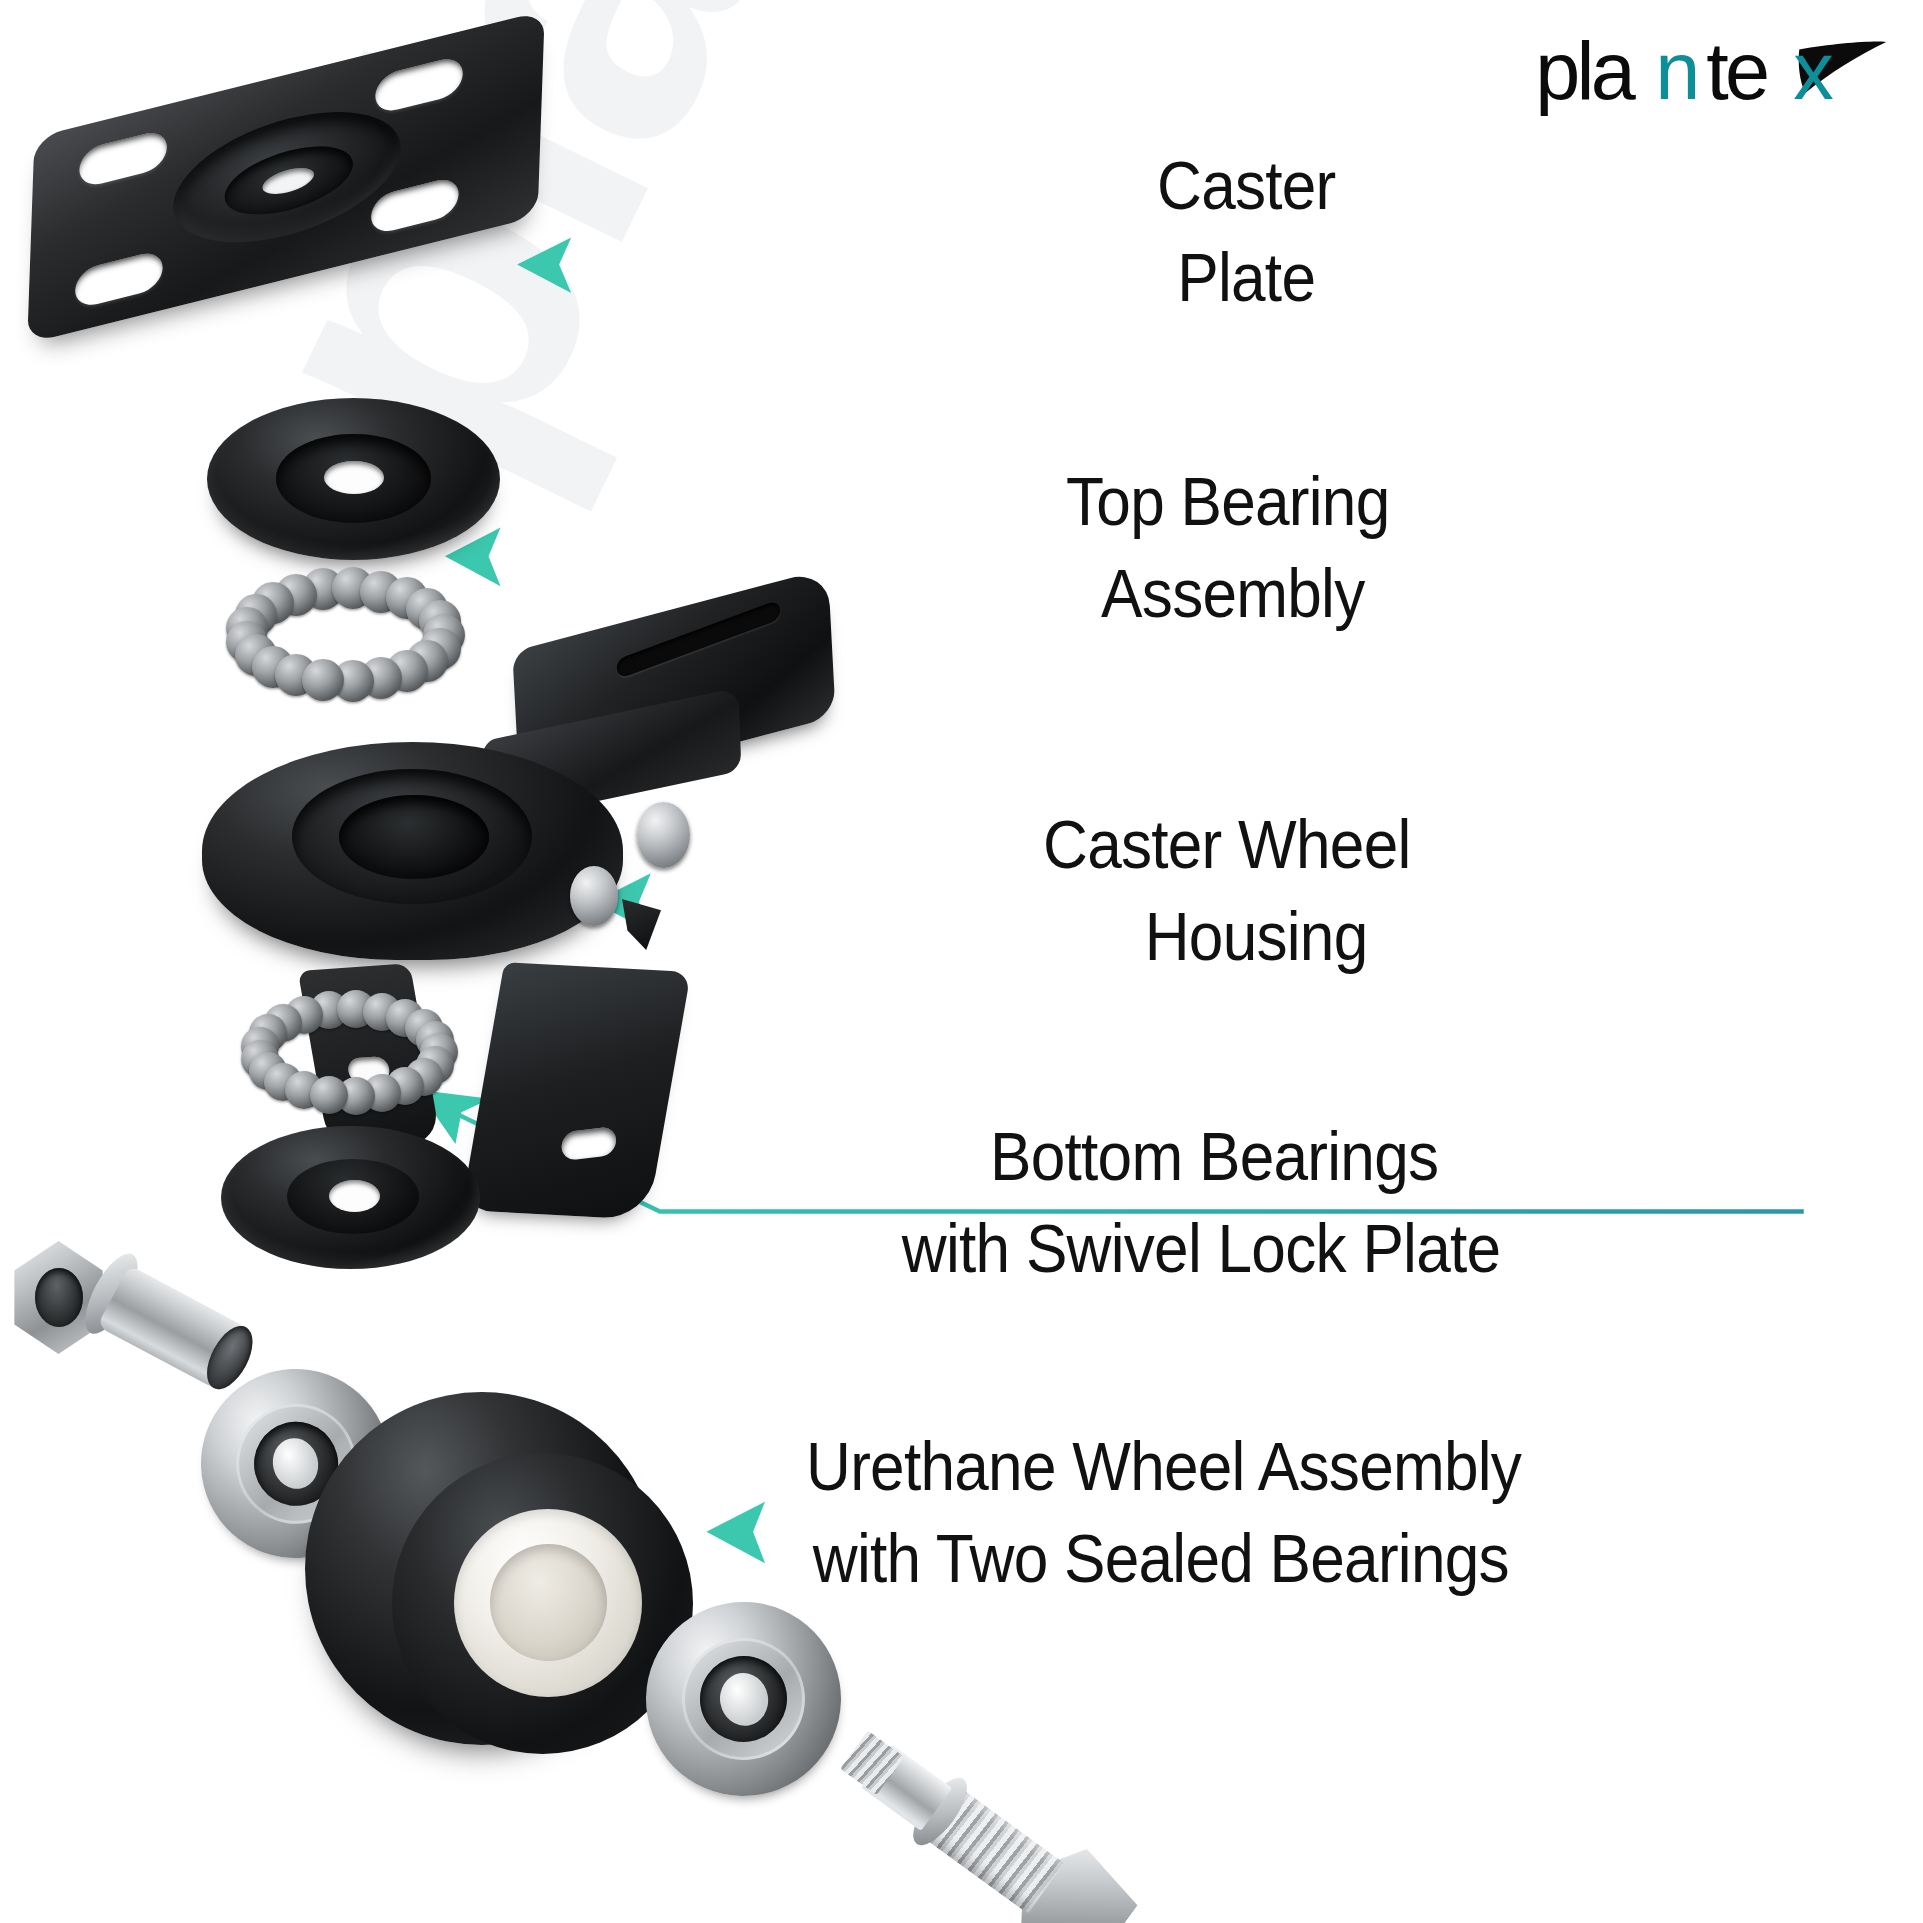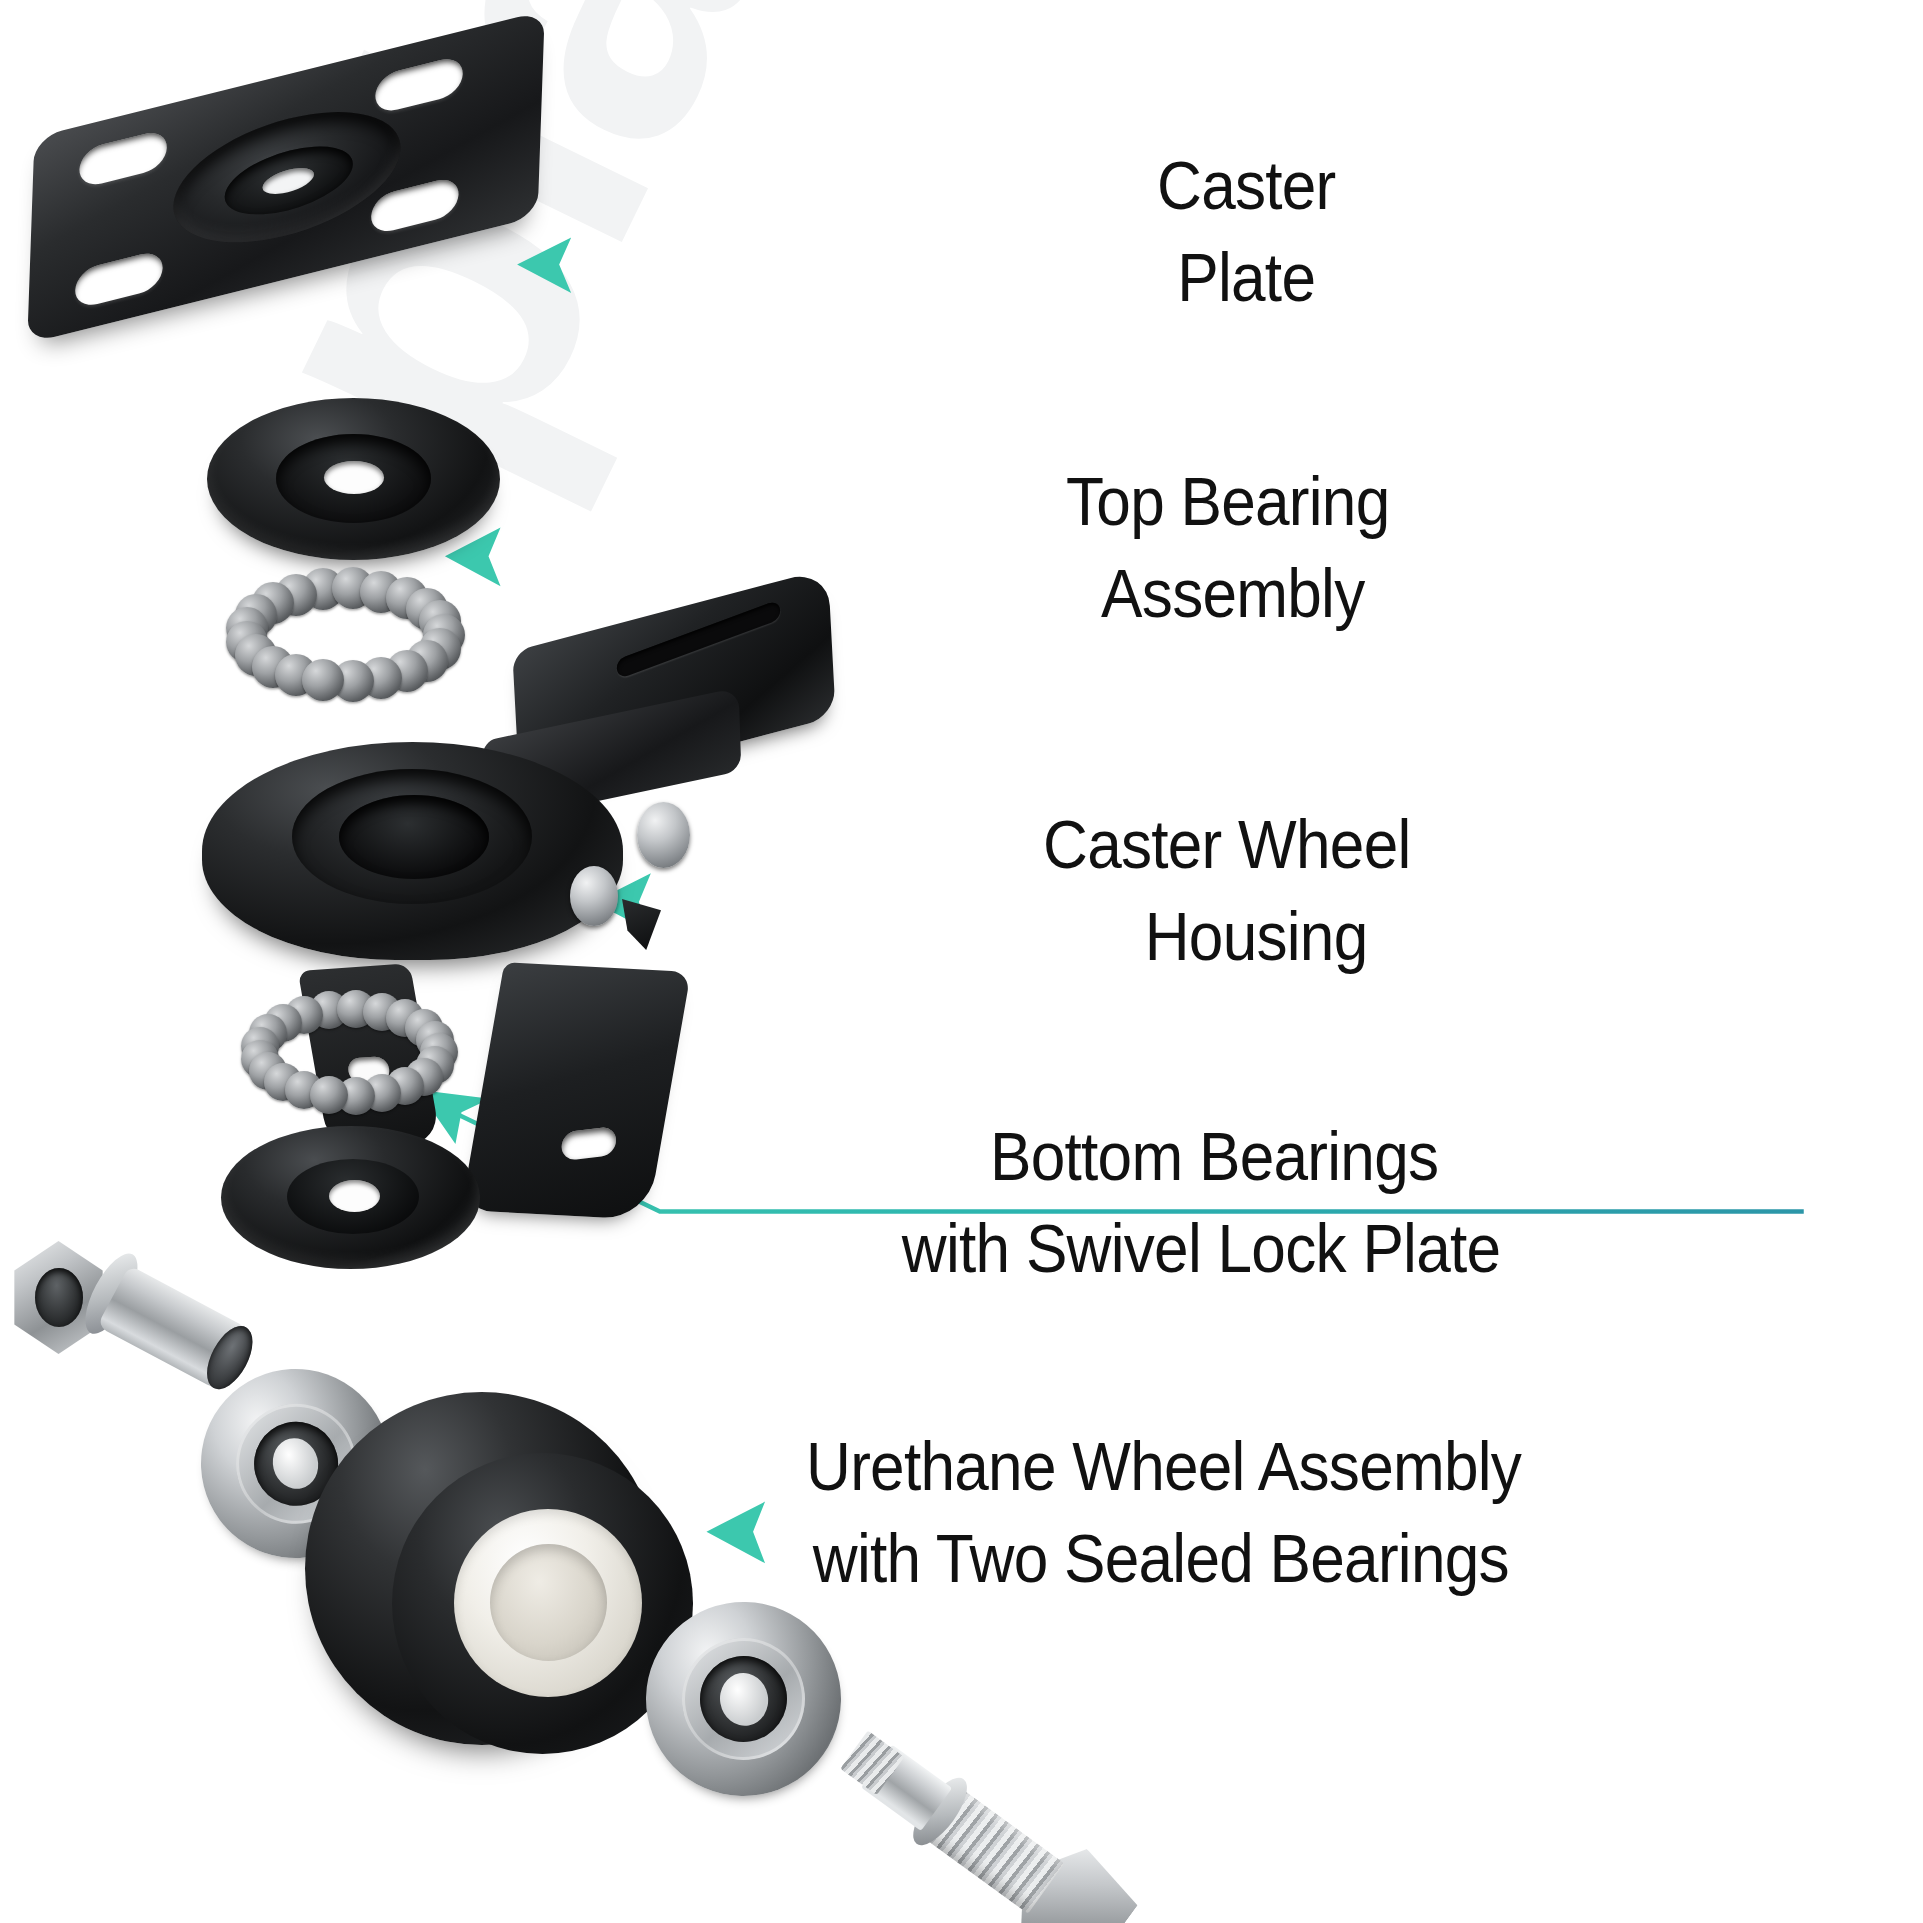--- a/index.html
+++ b/index.html
@@ -324,20 +324,32 @@
     border-radius:3px;
   }
 </style>
 </head>
 <body>
 
 <div class="stage">
 
   <div class="watermark">plantex</div>
 
+  <div class="logo">
+    <svg width="353" height="90" viewBox="0 0 470 120">
+
+      <path d="M352 30 C400 22 448 18 468 20 C430 38 392 62 360 88 C352 72 350 48 352 30 Z" fill="#0B0B0B"></path>
+      <g font-family="Liberation Sans, sans-serif" font-size="108" font-weight="400" letter-spacing="-5">
+        <text x="0" y="96" fill="#0B0B0B">pla</text>
+        <text x="160" y="96" fill="#0E8E99">n</text>
+        <text x="228" y="96" fill="#0B0B0B">te</text>
+        <text x="344" y="96" fill="#0E8E99">x</text>
+      </g>
+    </svg>
+  </div>
 
   <svg class="leader-svg" viewBox="0 0 2560 2560">
     <defs>
       <linearGradient id="lg" x1="0" y1="0" x2="1" y2="0">
         <stop offset="0" stop-color="#3CC8AE"></stop>
         <stop offset="0.45" stop-color="#2BB3AF"></stop>
         <stop offset="1" stop-color="#2C96A8"></stop>
       </linearGradient>
     </defs>
 

